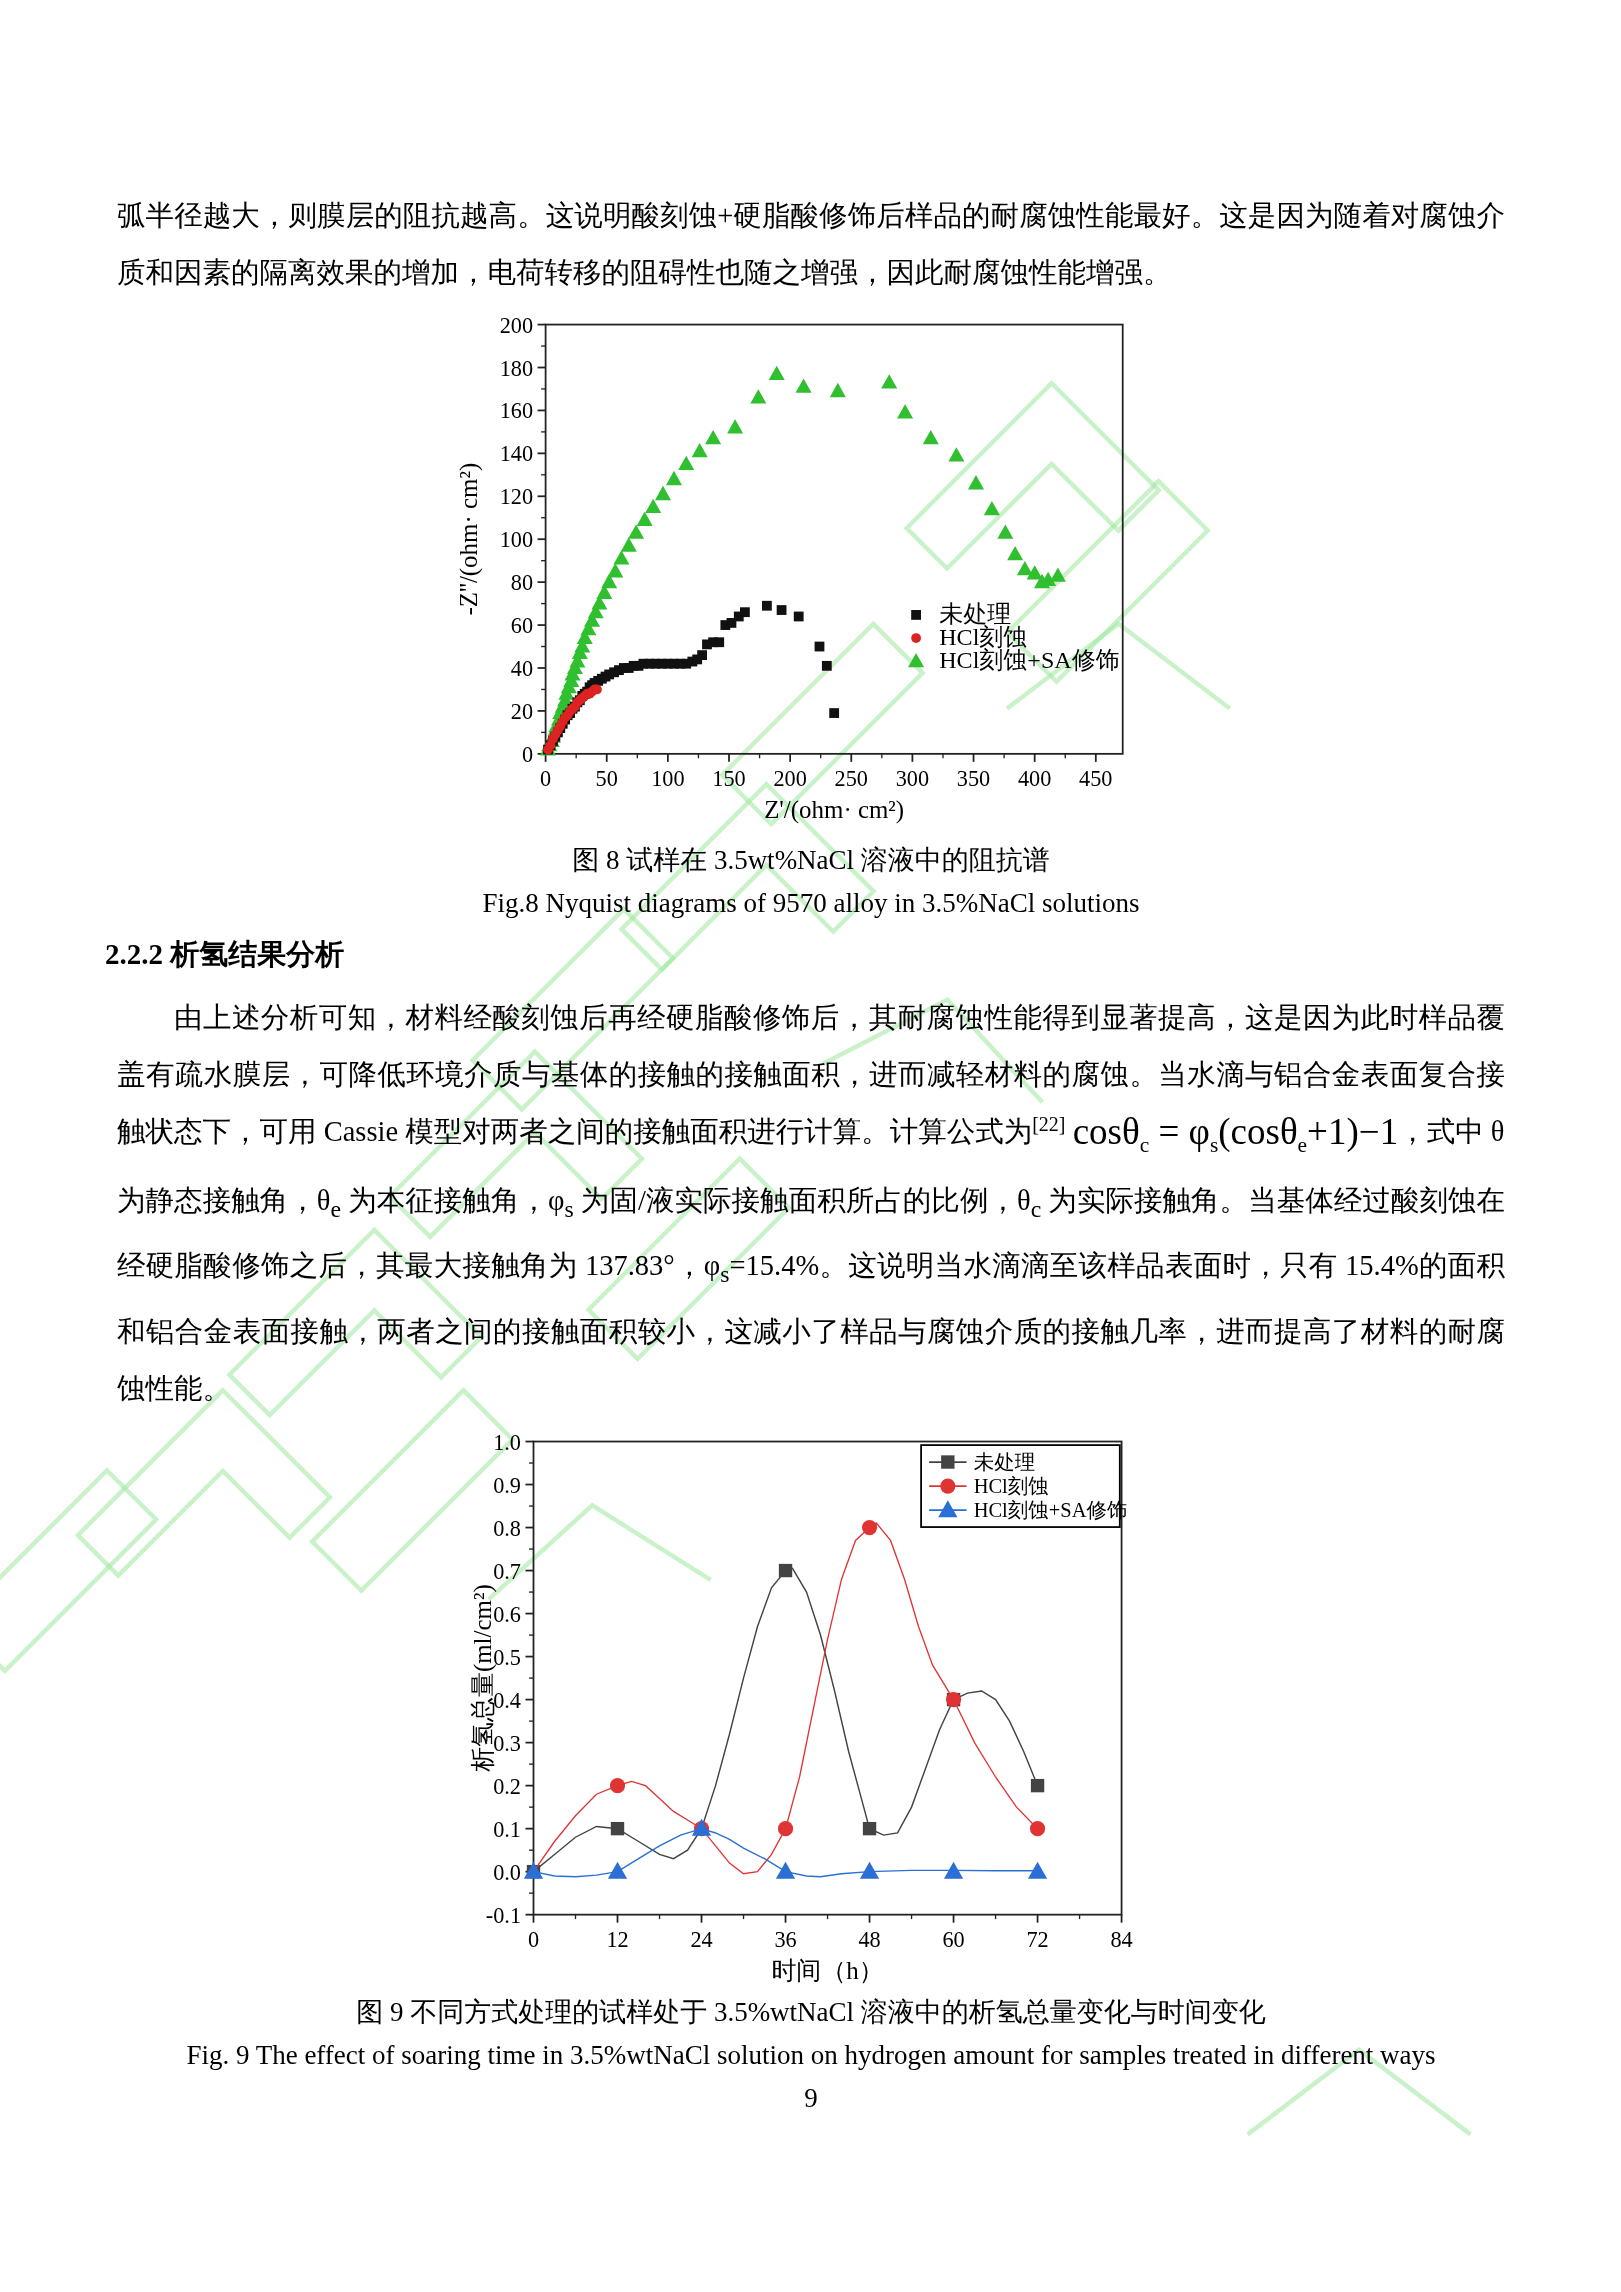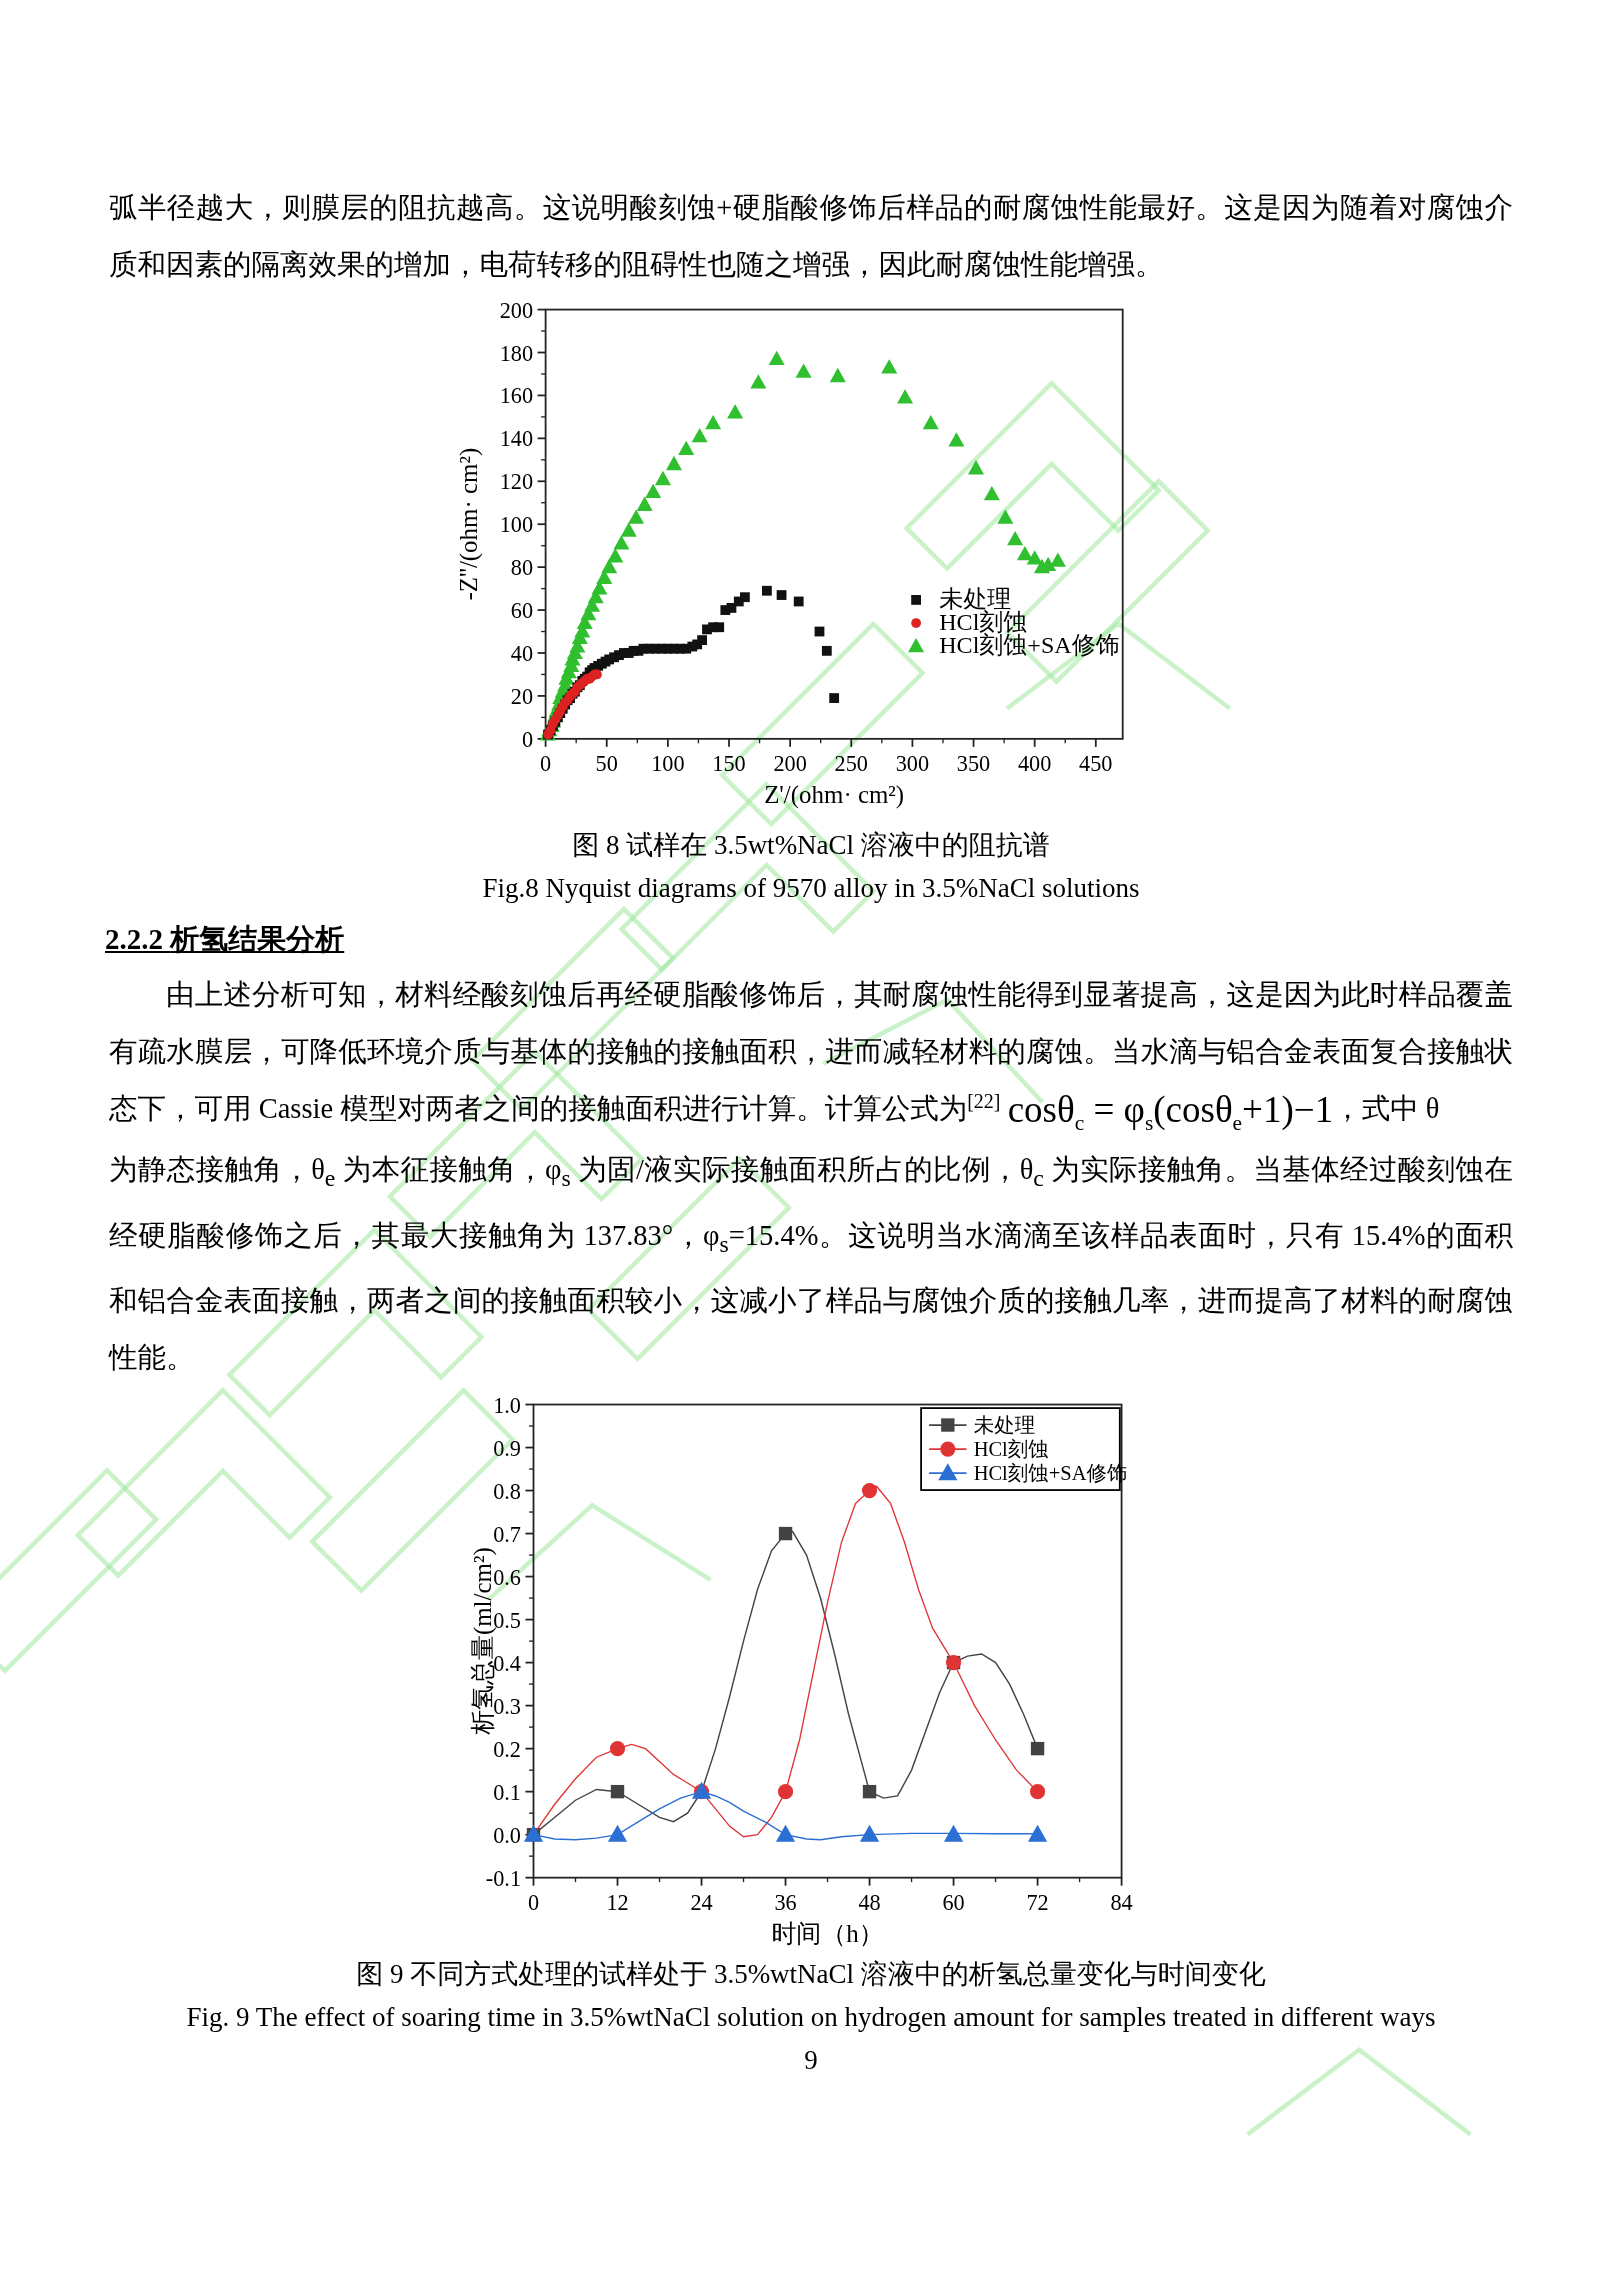--- a/index.html
+++ b/index.html
@@ -2,25 +2,25 @@
 <html style="font-size:14.3px"><head>
 <meta charset="utf-8">
 <style>
   html,body{margin:0;padding:0;}
   body{
     width:1622px;height:2293px;position:relative;overflow:hidden;background:#ffffff;
     font-family:"Liberation Serif","DejaVu Serif",serif;color:#000;
   }
   #watermark{position:absolute;left:0;top:0;z-index:0;pointer-events:none;}
   #content{position:relative;z-index:1;padding:175px 105px 0 105px;}
-  .body-text{font-size:28.5px;line-height:57px;text-align:justify;margin:4px;}
+  .body-text{font-size:28.5px;line-height:57px;text-align:justify;margin:12px;}
   .indent{text-indent:2em;}
   .chart-wrap{text-align:center;margin:5.3px 0 0 0;}
   .caption{font-size:27px;text-align:center;margin:1.8px 0;line-height:41px;}
-  .heading{font-size:29px;line-height:46px;margin:7.1px 0 0 0;text-decoration:underline;}
+  .heading{font-size:29px;line-height:46px;margin:7.1px 0 0 0;}
   .heading .sec-title{font-family:"Liberation Sans","DejaVu Sans",sans-serif;font-weight:bold;}
   sup.ref{font-size:20px;vertical-align:super;line-height:0;}
   .formula{font-size:37px;line-height:0;vertical-align:-3.6px;white-space:nowrap;}
   .formula sub{font-size:21.4px;}
   .page-num{text-align:center;font-size:27px;margin-top:7.1px;}
   svg text{font-family:"Liberation Serif","DejaVu Serif",serif;}
 </style>
 </head>
 <body>
 

